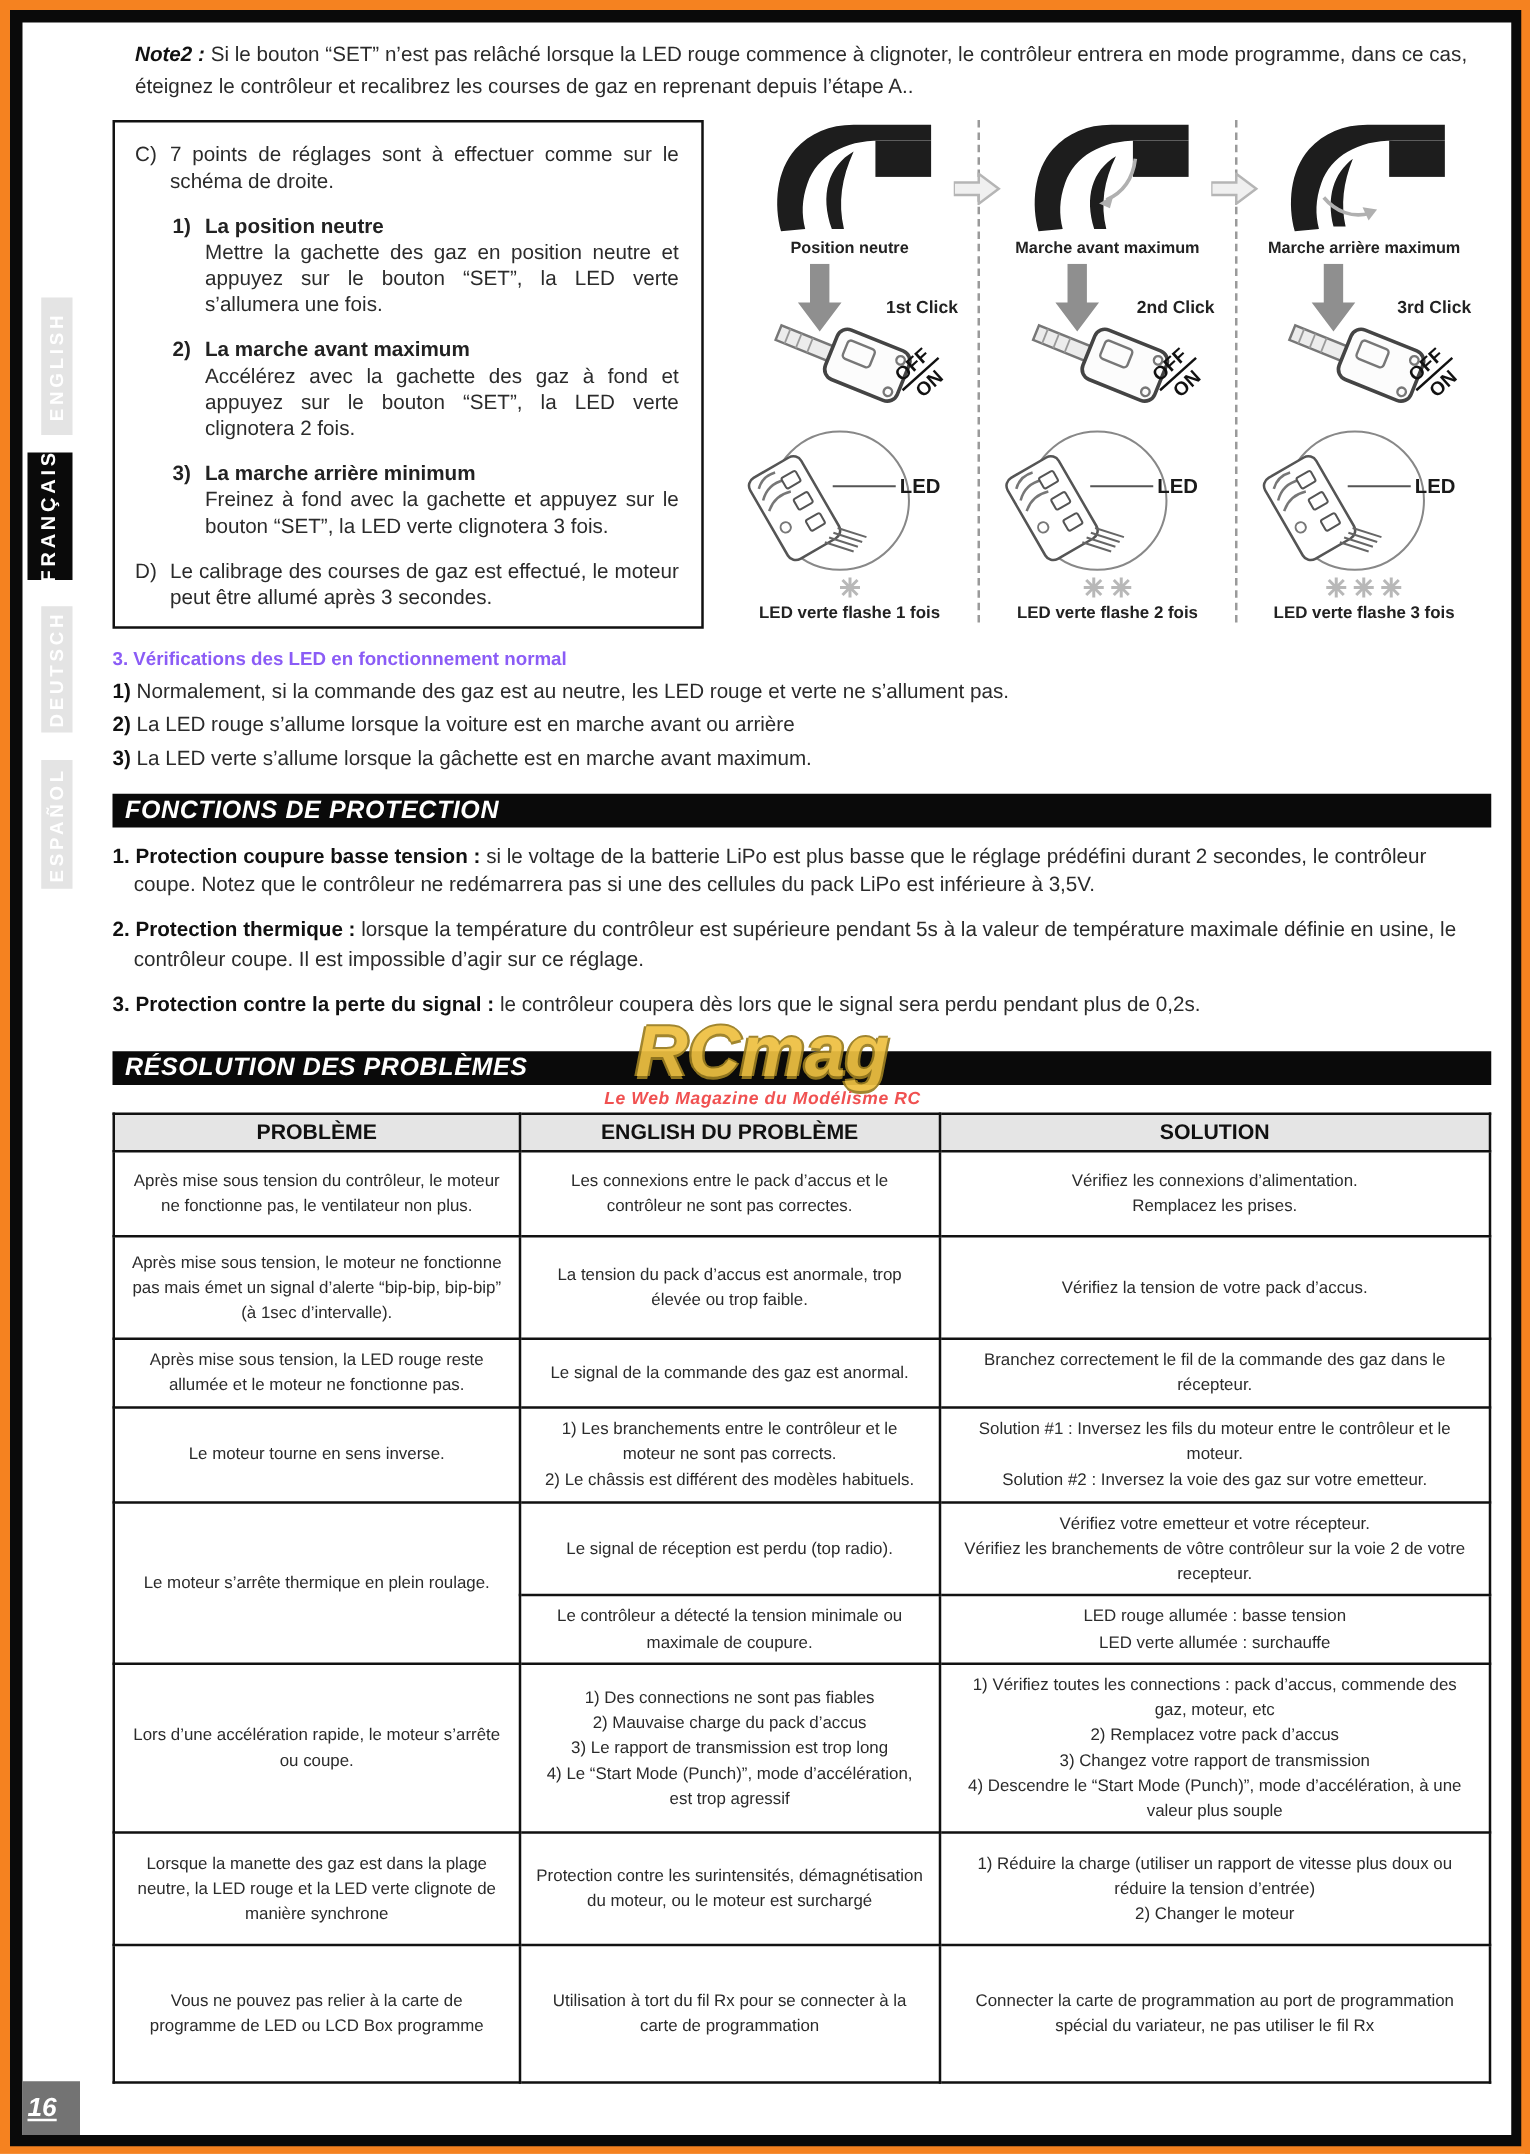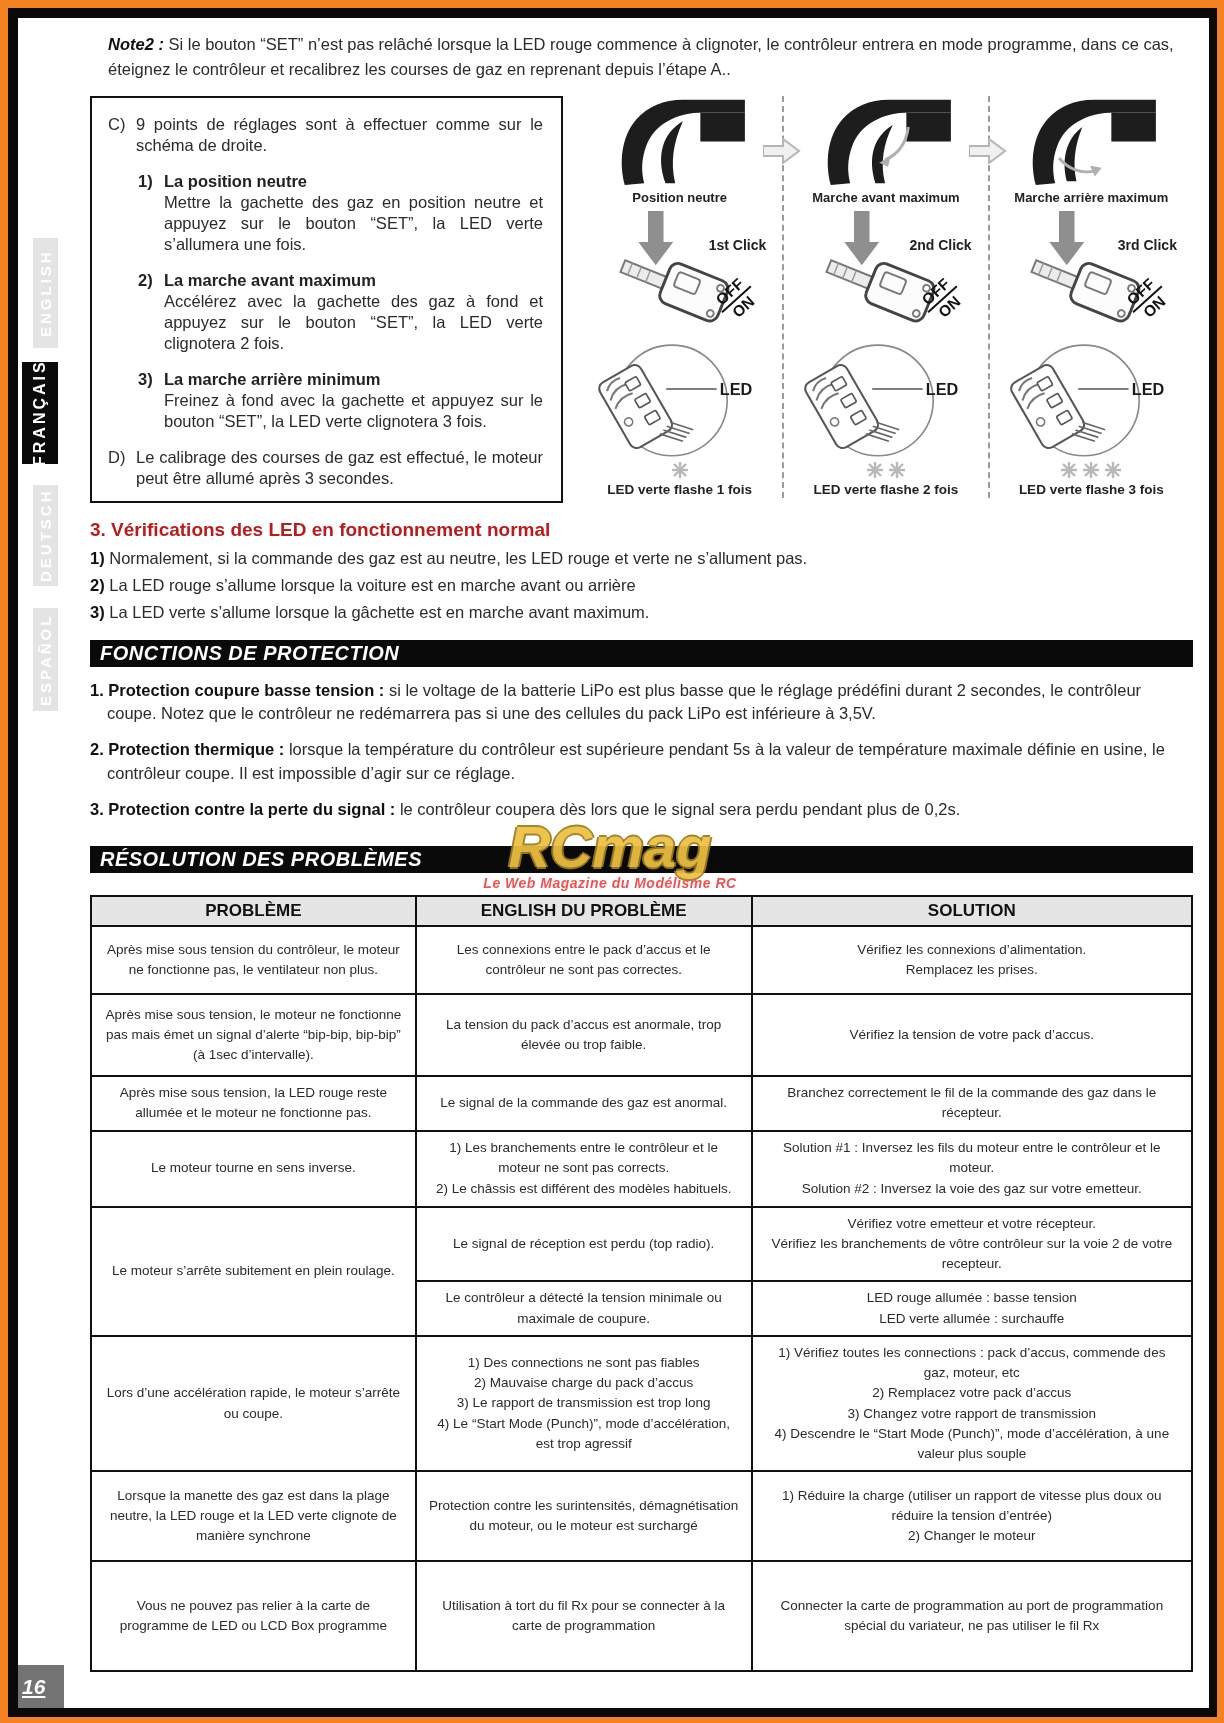--- a/index.html
+++ b/index.html
@@ -49,21 +49,21 @@
   .click-area { position:relative; height:126px; margin-top:6px; }
   .click-label { position:absolute; top:26px; right:12px; font-size:14px; font-weight:bold; color:#222; }
   .ledcirc-wrap { height:122px; }
   .flash-row { height:22px; display:flex; align-items:center; justify-content:center; gap:4px; }
   .led-cap { font-size:13.5px; font-weight:bold; color:#222; margin-top:1px; }
   .between-arrow { position:absolute; top:42px; transform:translateX(-50%); z-index:2; }
   .ba1 { left:33.33%; } .ba2 { left:66.66%; }
 
   
   .led-section { margin-top:16px; }
-  .led-head { font-size:19px; font-weight:bold; color:#b91c1c; }
+  .led-head { font-size:15px; font-weight:bold; color:#8b5cf6; }
   .led-item { font-size:16.5px; color:#2b2b2b; margin-top:8px; }
   .led-item b { color:#111; }
 
   
   .barwrap { position:relative; margin-top:18px; }
   .bar { background:#0a0a0a; color:#fff; font-size:20px; font-weight:bold; font-style:italic;
          letter-spacing:.5px; height:27px; line-height:27px; padding-left:10px; }
   .watermark { position:absolute; top:-24px; left:330px; width:380px; text-align:center; z-index:3;
                opacity:.93; pointer-events:none; }
   .wm-title { font-size:58px; line-height:50px; font-weight:bold; font-style:italic; color:#eec041;
@@ -101,21 +101,21 @@
 
       <div class="main">
 
         <p class="note2"><b>Note2 :</b> <span>Si le bouton “SET” n’est pas relâché lorsque la LED rouge commence à clignoter, le contrôleur entrera en mode programme, dans ce cas, éteignez le contrôleur et recalibrez les courses de gaz en reprenant depuis l’étape A..</span></p>
 
         <div class="setup-row">
 
           <div class="setup-box">
             <div class="lead-item">
               <span class="lbl">C)</span>
-              <span>9 points de réglages sont à effectuer comme sur le schéma de droite.</span>
+              <span>7 points de réglages sont à effectuer comme sur le schéma de droite.</span>
             </div>
             <div class="step">
               <span class="num">1)</span>
               <span class="title">La position neutre</span>
               <div class="step-text">Mettre la gachette des gaz en position neutre et appuyez sur le bouton “SET”, la LED verte s’allumera une fois.</div>
             </div>
             <div class="step">
               <span class="num">2)</span>
               <span class="title">La marche avant maximum</span>
               <div class="step-text">Accélérez avec la gachette des gaz à fond et appuyez sur le bouton “SET”, la LED verte clignotera 2 fois.</div>
@@ -419,21 +419,21 @@
             <td>Branchez correctement le fil de la commande des gaz dans le récepteur.</td>
           </tr>
           <tr>
             <td class="h76">Le moteur tourne en sens inverse.</td>
             <td>1) Les branchements entre le contrôleur et le moteur ne sont pas corrects.
 2) Le châssis est différent des modèles habituels.</td>
             <td>Solution #1 : Inversez les fils du moteur entre le contrôleur et le moteur.
 Solution #2 : Inversez la voie des gaz sur votre emetteur.</td>
           </tr>
           <tr>
-            <td class="h84" rowspan="2">Le moteur s’arrête subitement en plein roulage.</td>
+            <td class="h84" rowspan="2">Le moteur s’arrête thermique en plein roulage.</td>
             <td>Le signal de réception est perdu (top radio).</td>
             <td>Vérifiez votre emetteur et votre récepteur.
 Vérifiez les branchements de vôtre contrôleur sur la voie 2 de votre recepteur.</td>
           </tr>
           <tr>
             <td class="h52">Le contrôleur a détecté la tension minimale ou maximale de coupure.</td>
             <td>LED rouge allumée : basse tension
 LED verte allumée : surchauffe</td>
           </tr>
           <tr>

